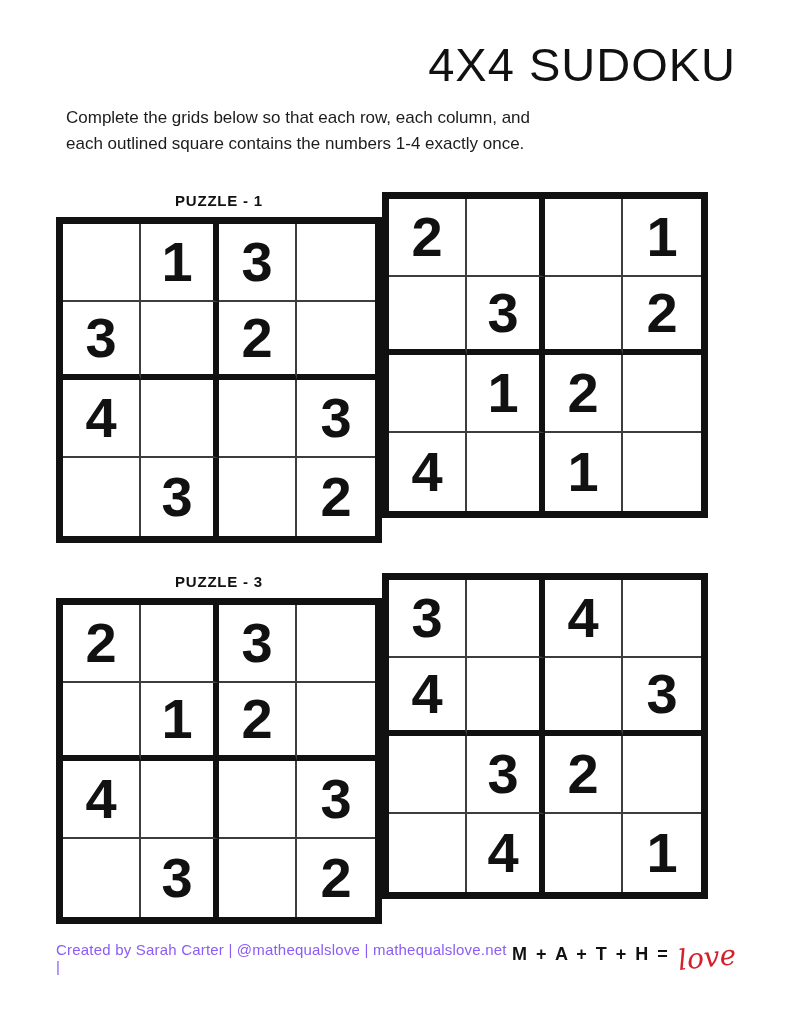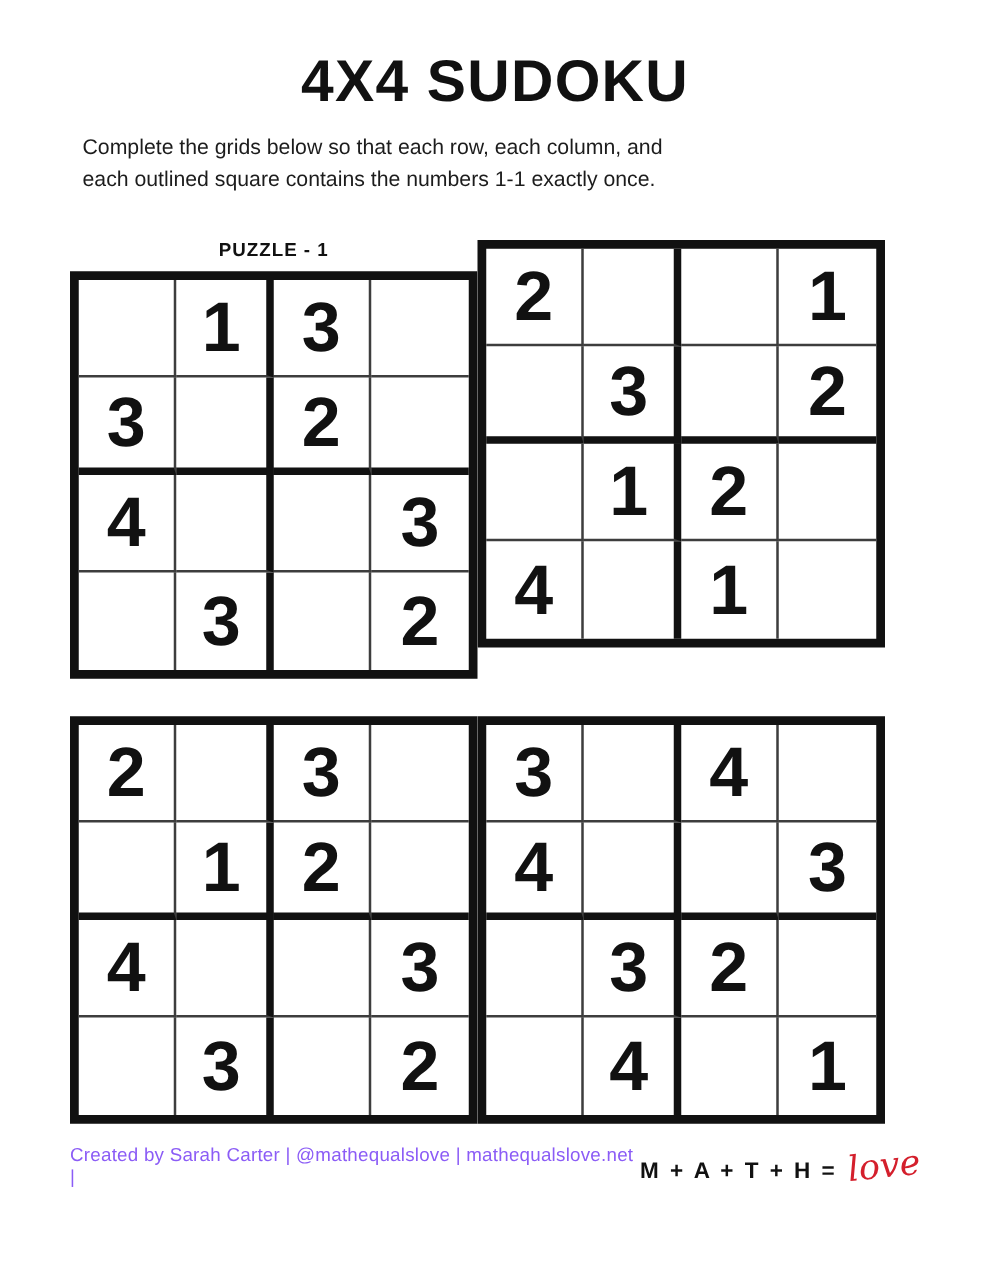--- a/index.html
+++ b/index.html
@@ -13,23 +13,23 @@
     overflow: hidden;
   }
   .page {
     width: 792px;
     height: 1024px;
     padding: 0 56px;
     background: #ffffff;
   }
   .page-title {
     margin-top: 40px;
-    text-align: center;
+    text-align: right;
     font-size: 47px;
-    font-weight: bold;
+    font-weight: normal;
     letter-spacing: 1px;
     line-height: 1.05;
     color: #111111;
   }
   .instructions {
     margin-top: 16px;
     margin-left: 10px;
     font-size: 17px;
     line-height: 1.5;
     color: #1c1c1c;
@@ -82,21 +82,21 @@
     align-items: center;
   }
   .credit {
     font-size: 15px;
     color: #8b5cf6;
     letter-spacing: 0.2px;
   }
   .logo {
     margin-left: auto;
     display: flex;
-    align-items: flex-end;
+    align-items: flex-start;
   }
   .logo-math {
     font-size: 18px;
     font-weight: bold;
     letter-spacing: 2px;
     color: #111111;
     white-space: nowrap;
   }
   .logo-love {
     font-family: "DejaVu Serif", serif;
@@ -110,21 +110,21 @@
 </style>
 </head>
 <body>
 
 <div class="page">
 
   <h1 class="page-title">4X4 SUDOKU</h1>
 
   <p class="instructions">
     <span>Complete the grids below so that each row, each column, and</span>
-    <span>each outlined square contains the numbers 1-1 exactly once.</span>
+    <span>each outlined square contains the numbers 1-4 exactly once.</span>
   </p>
 
   <div class="puzzles">
 
     <div class="puzzle">
       <div class="puzzle-label">PUZZLE - 1</div>
       <div class="sudoku-grid">
           <div class="cell r0 c0"></div>
           <div class="cell r0 c1">1</div>
           <div class="cell r0 c2">3</div>
@@ -159,20 +159,21 @@
           <div class="cell r2 c2">2</div>
           <div class="cell r2 c3"></div>
           <div class="cell r3 c0">4</div>
           <div class="cell r3 c1"></div>
           <div class="cell r3 c2">1</div>
           <div class="cell r3 c3"></div>
         </div>
     </div>
 
     <div class="puzzle">
+      <div class="puzzle-label">PUZZLE - 3</div>
       <div class="sudoku-grid">
           <div class="cell r0 c0">2</div>
           <div class="cell r0 c1"></div>
           <div class="cell r0 c2">3</div>
           <div class="cell r0 c3"></div>
           <div class="cell r1 c0"></div>
           <div class="cell r1 c1">1</div>
           <div class="cell r1 c2">2</div>
           <div class="cell r1 c3"></div>
           <div class="cell r2 c0">4</div>

